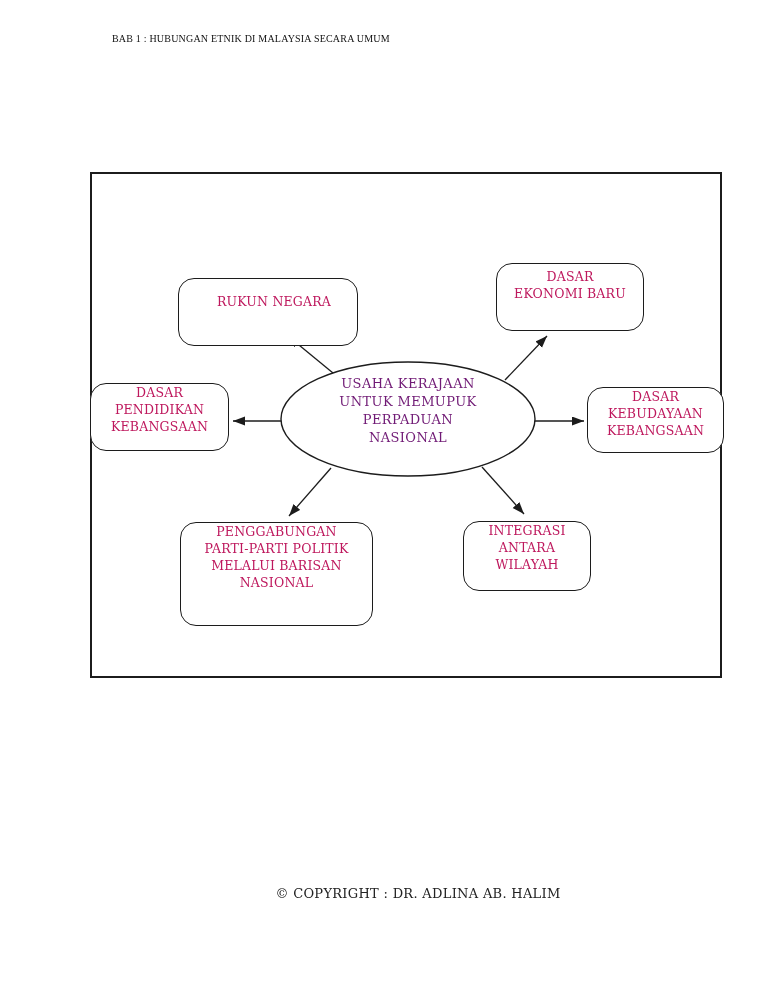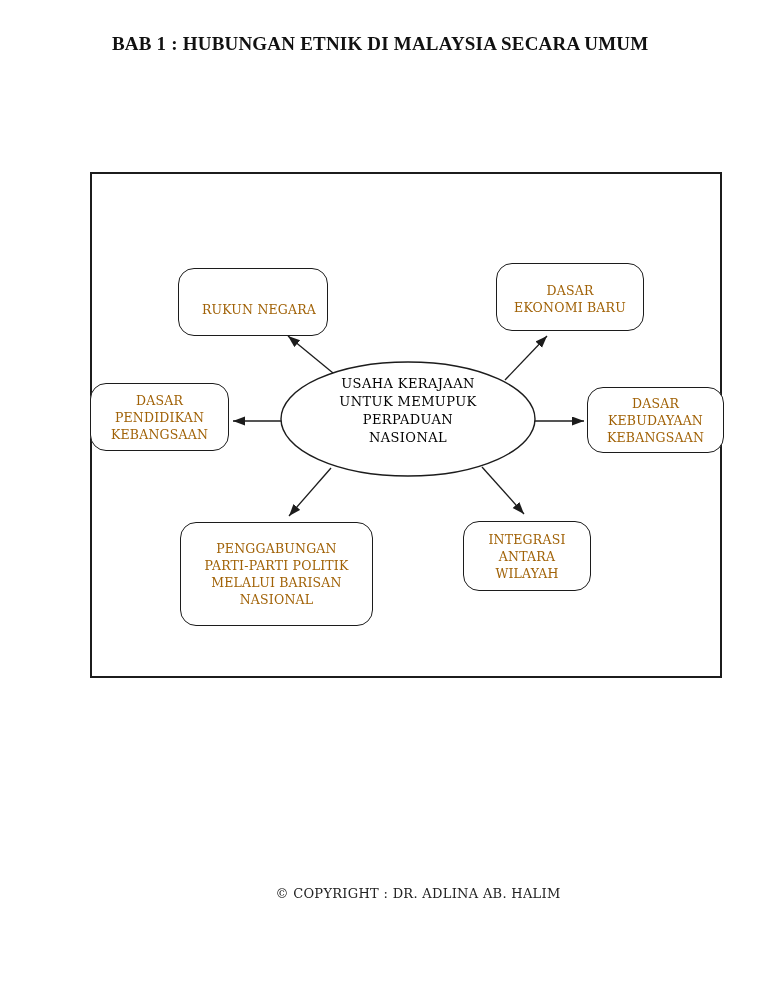--- a/index.html
+++ b/index.html
@@ -10,22 +10,22 @@
     background: #ffffff;
     font-family: "DejaVu Serif", serif;
     color: #1c1c1c;
     overflow: hidden;
   }
   .header-title {
     position: absolute;
     left: 112px;
     top: 33px;
     font-family: "Liberation Serif", serif;
-    font-weight: bold;
-    font-size: 19px;
+    font-weight: normal;
+    font-size: 10px;
     letter-spacing: 0.2px;
     color: #111111;
     white-space: nowrap;
   }
   .diagram-frame {
     position: absolute;
     left: 90px;
     top: 172px;
     width: 632px;
     height: 506px;
@@ -39,49 +39,49 @@
     width: 628px;
     height: 502px;
   }
   .node {
     position: absolute;
     box-sizing: border-box;
     border: 1.4px solid #1c1c1c;
     border-radius: 16px;
     background: #ffffff;
     display: flex;
-    align-items: center;
+    align-items: flex-start;
     justify-content: center;
     text-align: center;
     font-size: 12.5px;
     line-height: 17px;
     letter-spacing: 0.2px;
-    color: #a16207;
+    color: #be185d;
   }
   .node-label, .center-label { white-space: pre-line; }
-  .node-rukun { left: 86px; top: 94px; width: 150px; height: 68px; padding-top: 14px; padding-left: 12px; }
+  .node-rukun { left: 86px; top: 104px; width: 180px; height: 68px; padding-top: 14px; padding-left: 12px; }
   .node-ekonomi { left: 404px; top: 89px; width: 148px; height: 68px; padding-top: 4px; }
   .node-pendidikan { left: -2px; top: 209px; width: 139px; height: 68px; }
   .node-kebudayaan { left: 495px; top: 213px; width: 137px; height: 66px; }
   .node-penggabungan { left: 88px; top: 348px; width: 193px; height: 104px; }
   .node-integrasi { left: 371px; top: 347px; width: 128px; height: 70px; }
   .center-node {
     position: absolute;
     left: 189px; top: 188px;
     width: 254px; height: 114px;
     display: flex;
     align-items: center;
     justify-content: center;
     text-align: center;
     font-size: 13px;
     line-height: 18px;
     letter-spacing: 0.4px;
     padding-bottom: 16px;
     box-sizing: border-box;
-    color: #000000;
+    color: #701a75;
   }
   .footer-copyright {
     position: absolute;
     left: 0;
     top: 886px;
     width: 100%;
     text-align: center;
     transform: translateX(34px);
     font-size: 13px;
     letter-spacing: 0.3px;

